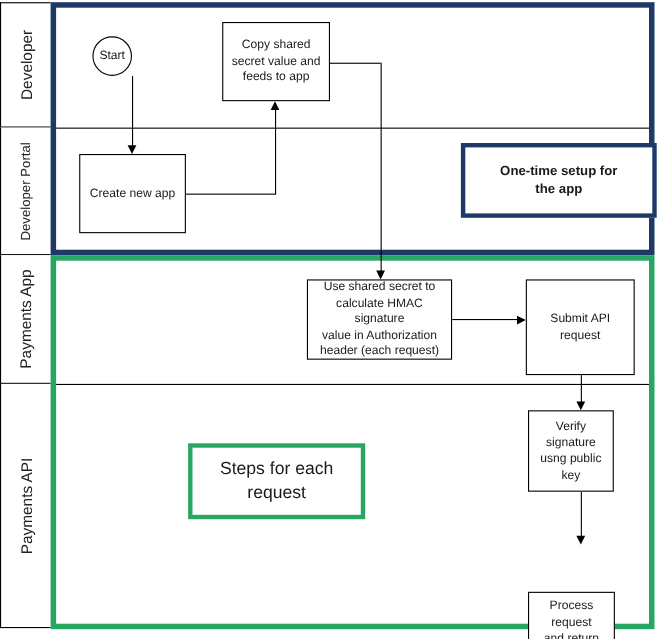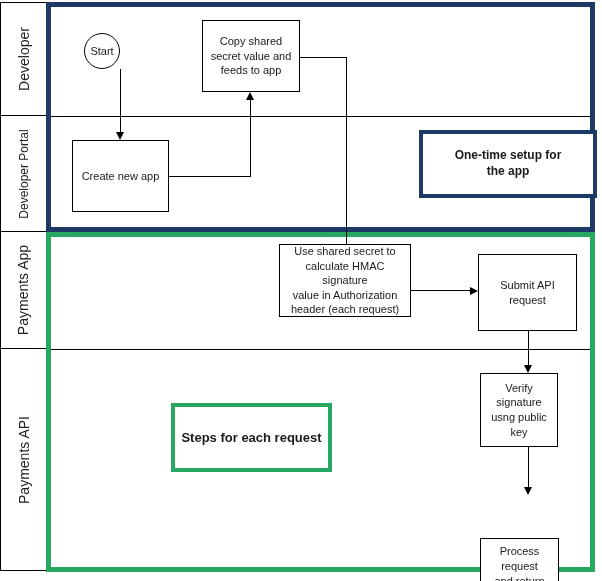--- a/index.html
+++ b/index.html
@@ -57,27 +57,27 @@
     display: flex;
     align-items: center;
     justify-content: center;
     text-align: center;
     font-size: 11px;
     line-height: 1.32;
     white-space: pre-line;
     padding: 2px;
   }
   .node.callout-navy  { border: 4px solid #1d3a67; font-weight: bold; font-size: 12px; }
-  .node.callout-green { border: 4px solid #28a763; font-weight: bold; font-size: 13px; }
+  .node.callout-green { border: 4px solid #28a763; font-weight: normal; font-size: 16px; }
   #node-start        { left: 84px; top: 33px;  width: 36px;  height: 36px; border-radius: 50%; }
   #node-copy-shared  { left: 202px; top: 20px;  width: 98px;  height: 72px; }
   #node-create-app   { left: 72px;  top: 140px; width: 97px;  height: 72px; }
   #node-one-time     { left: 419px; top: 130px; width: 178px; height: 68px; }
-  #node-use-secret   { left: 279px; top: 244px; width: 132px; height: 73px; }
-  #node-submit-api   { left: 478px; top: 254px; width: 99px;  height: 77px; }
+  #node-use-secret   { left: 279px; top: 254px; width: 132px; height: 73px; }
+  #node-submit-api   { left: 478px; top: 254px; width: 99px;  height: 87px; }
   #node-steps        { left: 171px; top: 403px; width: 161px; height: 69px; }
   #node-verify-sig   { left: 480px; top: 373px; width: 78px;  height: 74px; }
   #node-process-req  { left: 480px; top: 497px; width: 79px;  height: 71px; margin-top: 41px; }
   
   .edge { position: absolute; background: #000; }
   .arrow { position: absolute; width: 0; height: 0; }
   .arrow.down  { border-left: 4px solid transparent; border-right: 4px solid transparent; border-top: 8px solid #000; }
   .arrow.up    { border-left: 4px solid transparent; border-right: 4px solid transparent; border-bottom: 8px solid #000; }
   .arrow.right { border-top: 4px solid transparent; border-bottom: 4px solid transparent; border-left: 8px solid #000; }
 </style>

